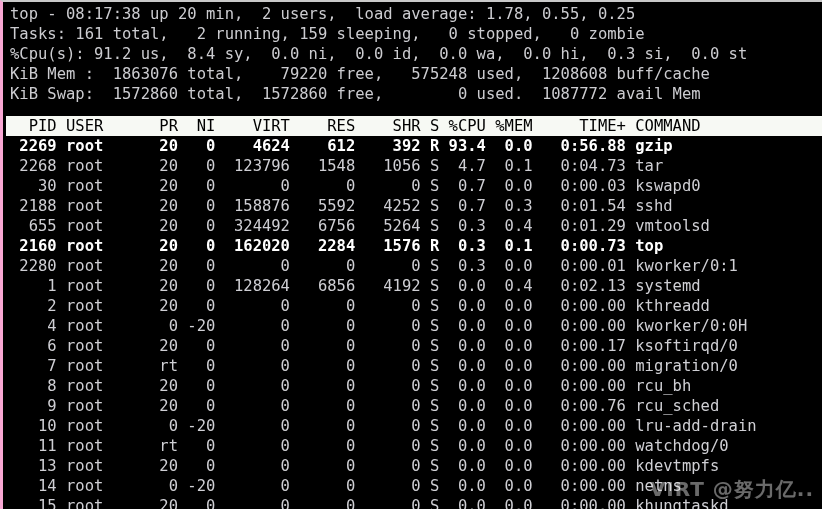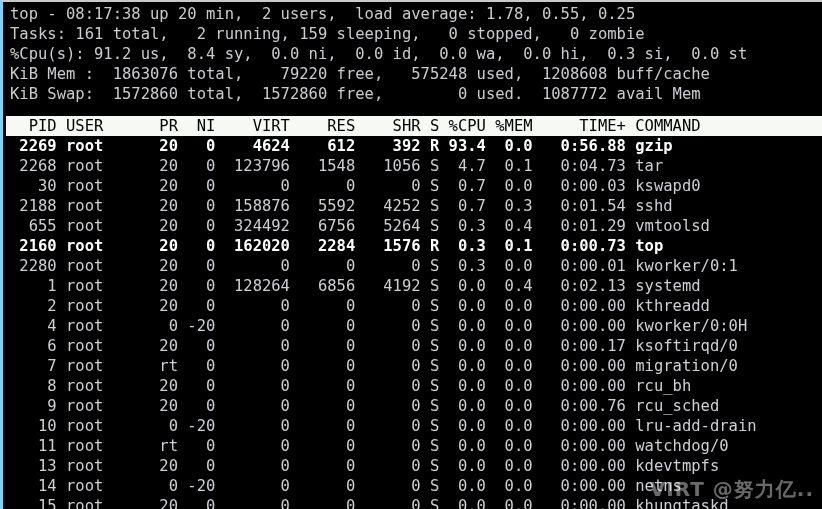--- a/index.html
+++ b/index.html
@@ -5,21 +5,21 @@
   html,body{margin:0;padding:0;background:#000;}
   body{
     width:822px;height:509px;overflow:hidden;
     font-family:"DejaVu Sans Mono","Liberation Mono",monospace;
   }
   #term{
     position:relative;
     width:822px;height:509px;
     background:#000000;
     box-sizing:border-box;
-    border-left:3px solid #7dd3fc;
+    border-left:3px solid #f9a8d4;
     border-top:2px solid #c9c9c9;
     overflow:hidden;
   }
   .screen{
     position:absolute;
     left:3px; top:2px;
     width:819px; height:507px;
     background:#000;
     font-size:15.5px;
     line-height:20px;

